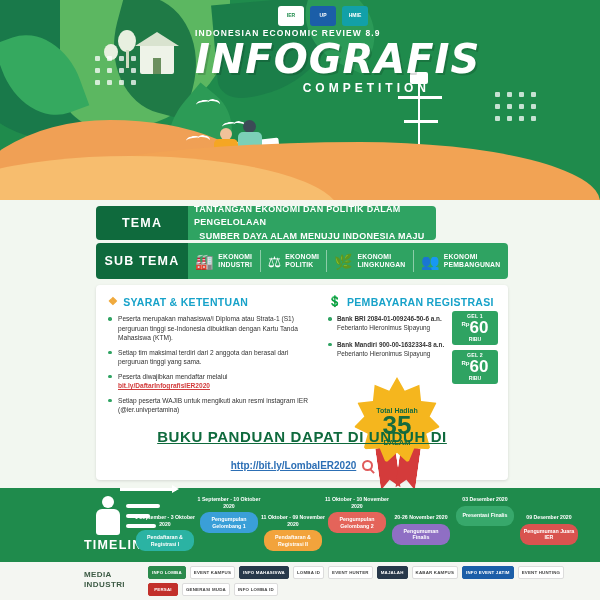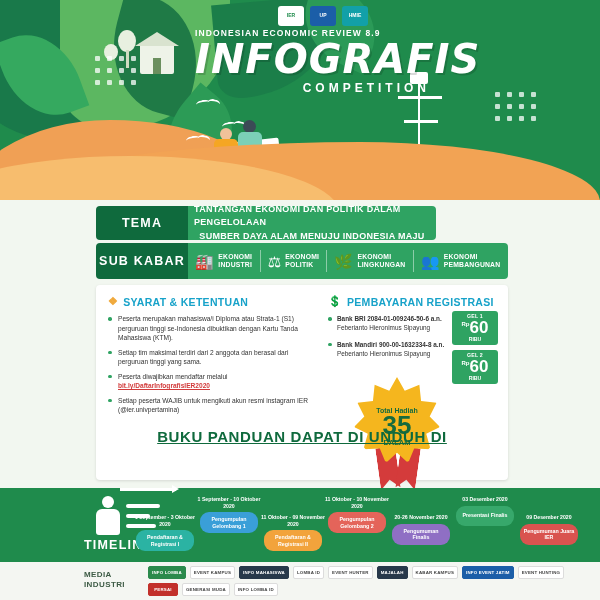--- a/index.html
+++ b/index.html
@@ -405,21 +405,21 @@
 
   <div class="tema-row">
     <div class="tag">TEMA</div>
     <div class="tema-txt">
       <span>TANTANGAN EKONOMI DAN POLITIK DALAM PENGELOLAAN</span>
       <span>SUMBER DAYA ALAM MENUJU INDONESIA MAJU</span>
     </div>
   </div>
 
   <div class="subtema-row">
-    <div class="tag">SUB KABAR</div>
+    <div class="tag">SUB TEMA</div>
     <div class="sub-items">
       <div class="sub-item">
         <span class="sub-ico">🏭</span>
         <span class="sub-lbl">
           <span>EKONOMI</span><br>
           <span>INDUSTRI</span>
         </span>
       </div>
       <div class="sub-sep"></div>
       <div class="sub-item">
@@ -502,20 +502,24 @@
       <div class="prize-star">
         <div class="prize-t1">Total Hadiah</div>
         <div class="prize-num">35</div>
         <div class="prize-t2">DALAM</div>
       </div>
     </div>
   </div>
 
   <div class="guide">
     <div class="guide-t">BUKU PANDUAN DAPAT DI UNDUH DI</div>
+    <a class="guide-link" href="#">
+      <span>http://bit.ly/LombaIER2020</span>
+      <span class="mag"></span>
+    </a>
   </div>
 
   <div class="timeline">
     <div class="tl-person">
       <div class="h"></div>
       <div class="b"></div>
     </div>
     <div class="tl-arrow"></div>
     <div class="tl-chart">
       <i style="top:10px; width:34px;"></i>

